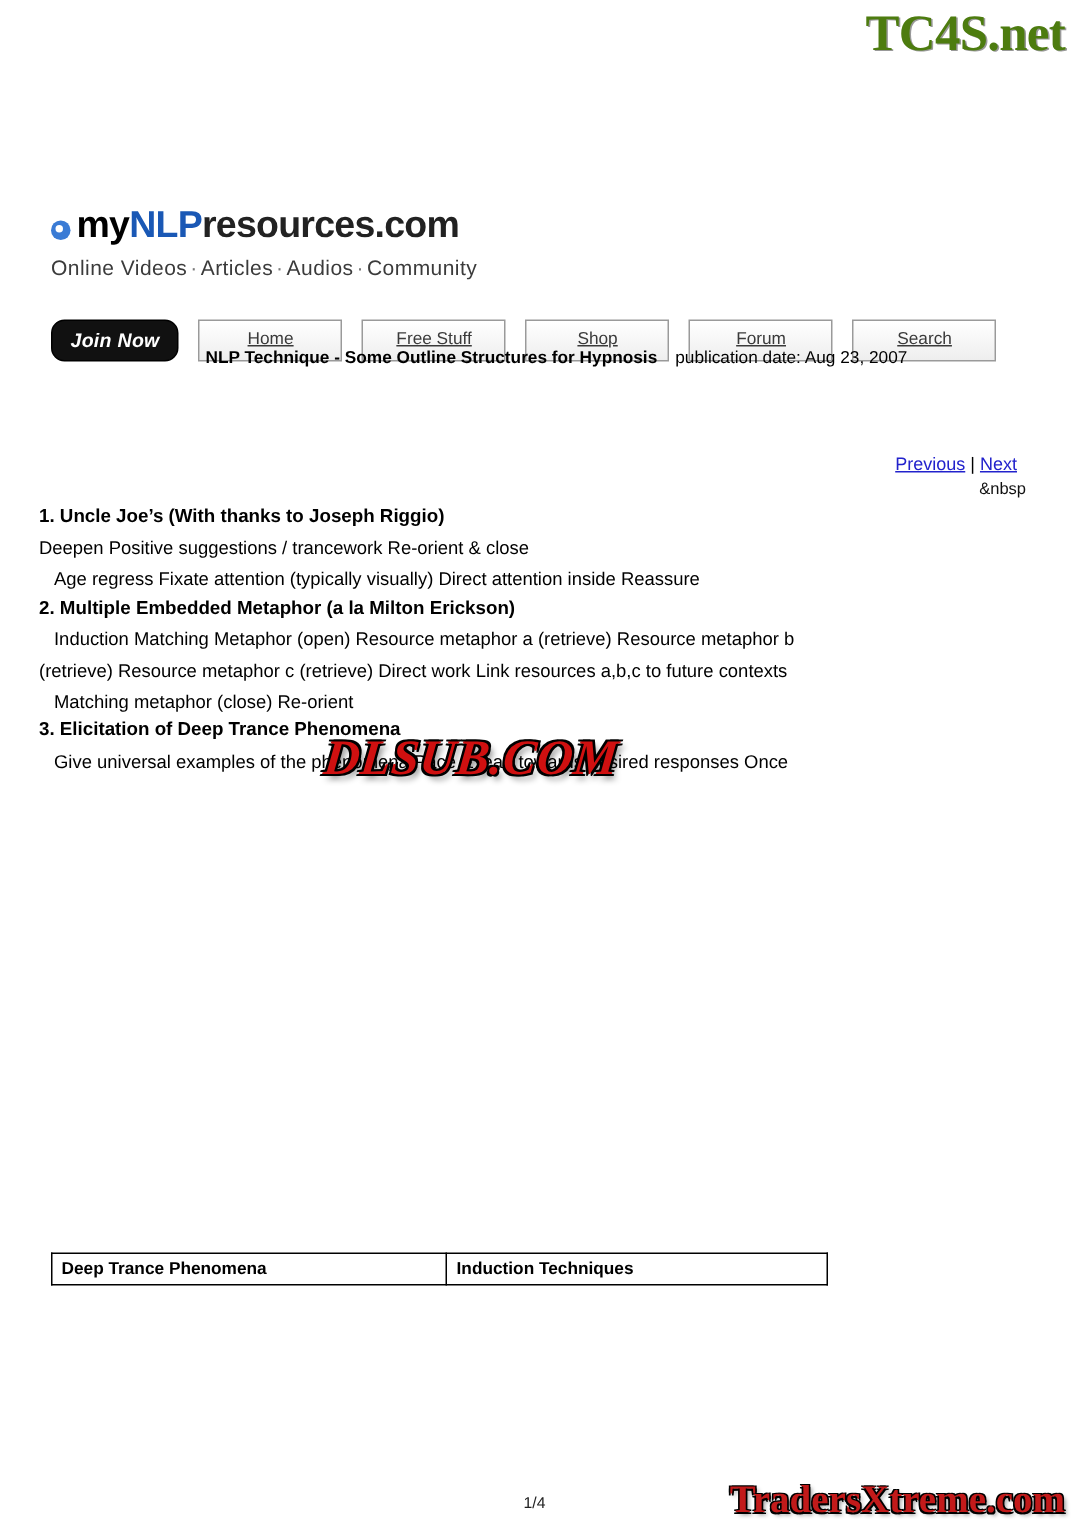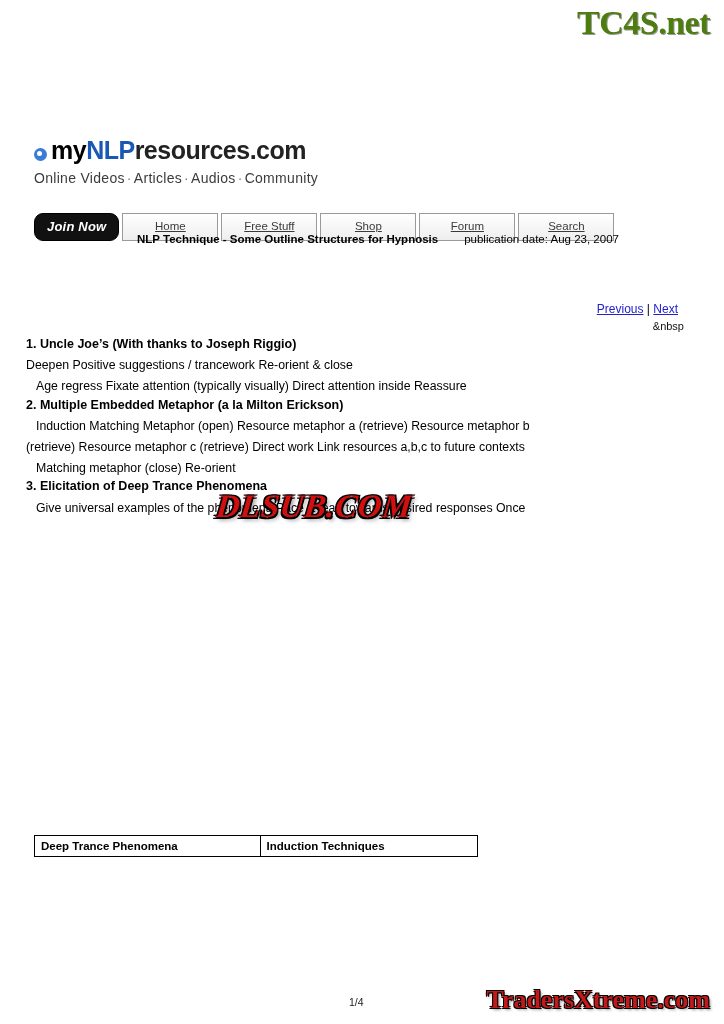--- a/index.html
+++ b/index.html
@@ -127,21 +127,21 @@
     color: #444;
   }
 
   
   .nav-row {
     position: absolute;
     left: 34px;
     top: 213px;
     display: flex;
     align-items: stretch;
-    gap: 2px;
+    gap: 12px;
   }
   .join-now {
     background: #111;
     color: #fff;
     font-style: italic;
     font-weight: bold;
     font-size: 13px;
     padding: 5px 12px 6px 12px;
     border-radius: 9px;
     border: 1px solid #000;
@@ -165,21 +165,21 @@
     position: absolute;
     left: 137px;
     top: 233px;
     font-size: 11.5px;
     font-weight: bold;
     color: #000;
     white-space: nowrap;
   }
   .doc-title-row .pubdate {
     font-weight: normal;
-    margin-left: 26px;
+    margin-left: 12px;
   }
 
   
   .prevnext {
     position: absolute;
     right: 46px;
     top: 302px;
     font-size: 12px;
     color: #000;
   }
@@ -234,21 +234,21 @@
       1.5px 1.5px 0 #000,
       3px 3px 4px rgba(0,0,0,.45);
     transform: skewX(-6deg);
   }
 
   
   .phenom-table {
     position: absolute;
     left: 34px;
     top: 835px;
-    width: 444px;
+    width: 518px;
     border-collapse: collapse;
   }
   .phenom-table td {
     border: 1px solid #000;
     font-size: 11.5px;
     font-weight: bold;
     padding: 4px 6px;
     height: 12px;
   }
   .phenom-table td.col1 { width: 256px; }

